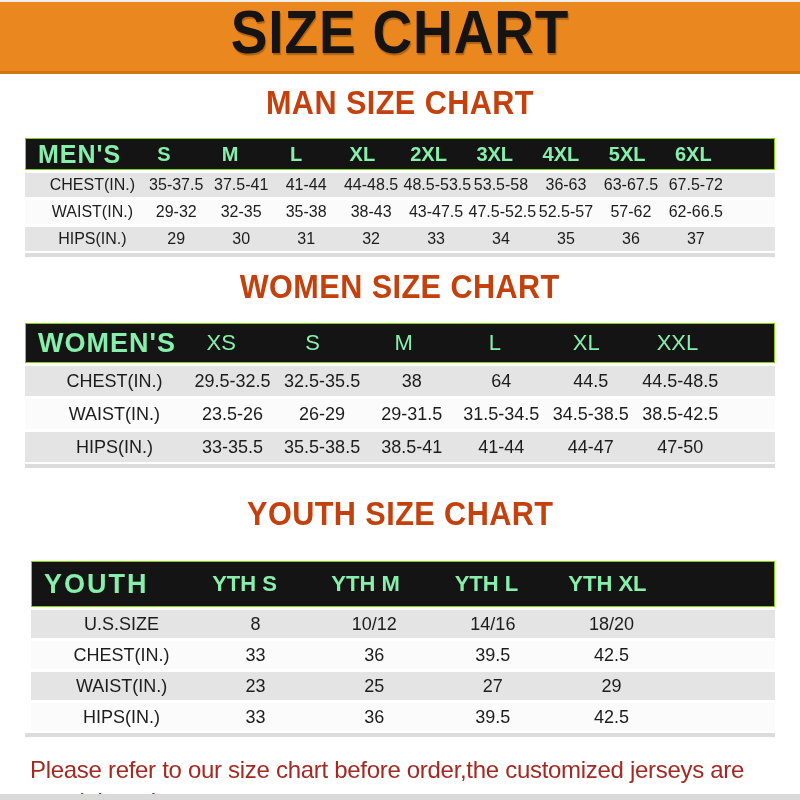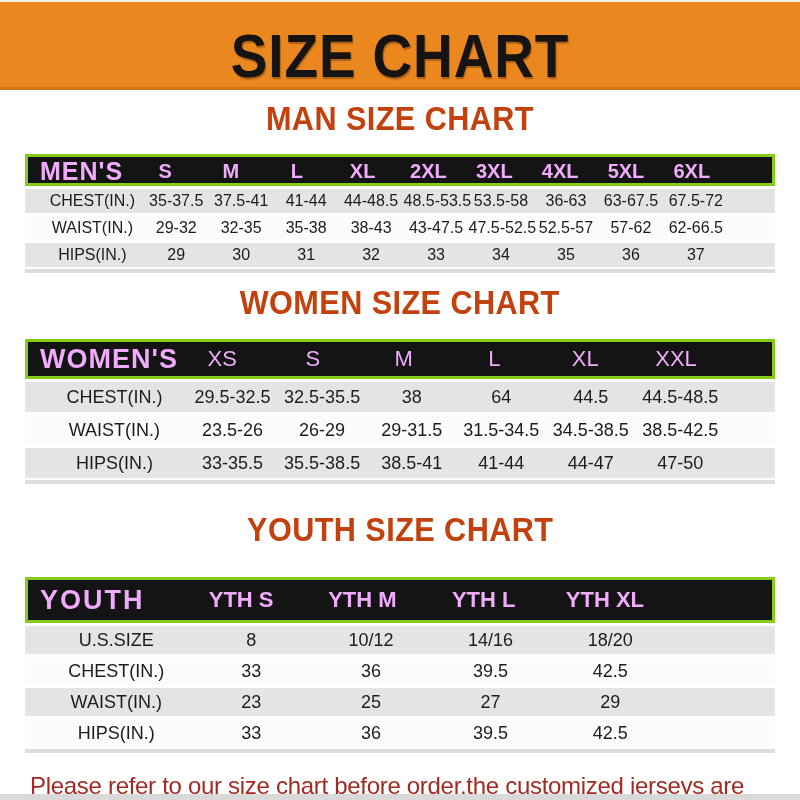--- a/index.html
+++ b/index.html
@@ -5,26 +5,26 @@
   * { margin: 0; padding: 0; box-sizing: border-box; }
   html, body { width: 800px; height: 800px; overflow: hidden; }
   body {
     font-family: "Liberation Sans", sans-serif;
     background: #ffffff;
     position: relative;
   }
 
   
   .banner {
-    height: 90px;
+    height: 74px;
     background: var(--orange, #EB871F);
     border-top: 2px solid #f2f0ec;
     border-bottom: 3px solid #d2770f;
     display: flex;
-    align-items: flex-end;
+    align-items: flex-start;
     justify-content: center;
   }
   .banner-title {
     font-size: 61px;
     font-weight: bold;
     color: #161412;
     letter-spacing: 1px;
     transform: scaleX(0.9);
     white-space: nowrap;
     line-height: 1;
@@ -50,31 +50,31 @@
   .title-youth { margin-top: 28px; }
 
   
   .size-table { margin: 0 25px; }
   .table-men   { margin-top: 12px; }
   .table-women { margin-top: 13px; }
   .table-youth { margin-top: 24px; }
 
   .thead {
     background: var(--header-black, #141414);
-    color: #f0abfc;
-    border: 3px solid #84cc16;
+    color: #86efac;
+    border: 1px solid #84cc16;
   }
   .trow { margin-top: 3px; padding-left: 16px; }
   .row-gray  { background: var(--row-gray, #E4E4E4); }
   .row-white { background: #FBFBFB; }
   .table-bottom-strip { height: 4px; background: #dcdcdc; margin-top: 2px; }
 
   .grid-men   { display: grid; grid-template-columns: 14% repeat(9, 8.85%) auto; align-items: center; }
   .grid-women { display: grid; grid-template-columns: 20% repeat(6, 12.2%) auto; align-items: center; }
-  .grid-youth { display: grid; grid-template-columns: 20.5% repeat(4, 16.3%) auto; align-items: center; }
+  .grid-youth { display: grid; grid-template-columns: 20.5% repeat(4, 16.3%) auto; align-items: center; margin-left: 6px; }
 
   .hlabel {
     font-weight: bold;
     padding-left: 12px;
     letter-spacing: 1px;
     white-space: nowrap;
   }
   .hcol { text-align: center; white-space: nowrap; }
   .rlabel, .cell { text-align: center; color: #1c1c1c; white-space: nowrap; }
 

